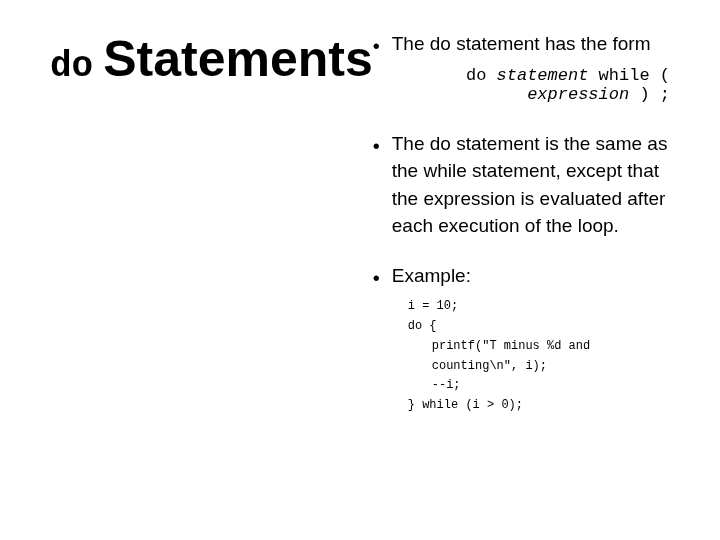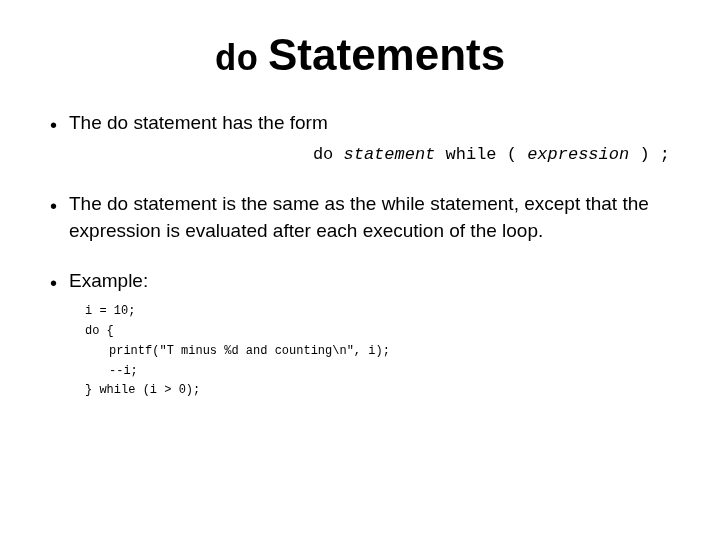--- a/index.html
+++ b/index.html
@@ -15,39 +15,39 @@
       overflow: hidden;
       font-family: Arial, Helvetica, sans-serif;
       color: #000000;
     }
 
     .slide {
       width: 720px;
       height: 540px;
       padding: 30px 50px 30px 50px;
       display: flex;
-      flex-direction: column;
+      flex-direction: row;
     }
 
     .title-area {
       display: flex;
       align-items: baseline;
       justify-content: center;
       margin-bottom: 28px;
     }
 
     .title-do {
       font-family: 'Courier New', Courier, monospace;
       font-size: 36px;
       font-weight: bold;
       margin-right: 10px;
     }
 
     .title-text {
-      font-size: 44px;
+      font-size: 50px;
       font-weight: bold;
     }
 
     .content {
       flex: 1;
       display: flex;
       flex-direction: column;
       gap: 22px;
     }
 

